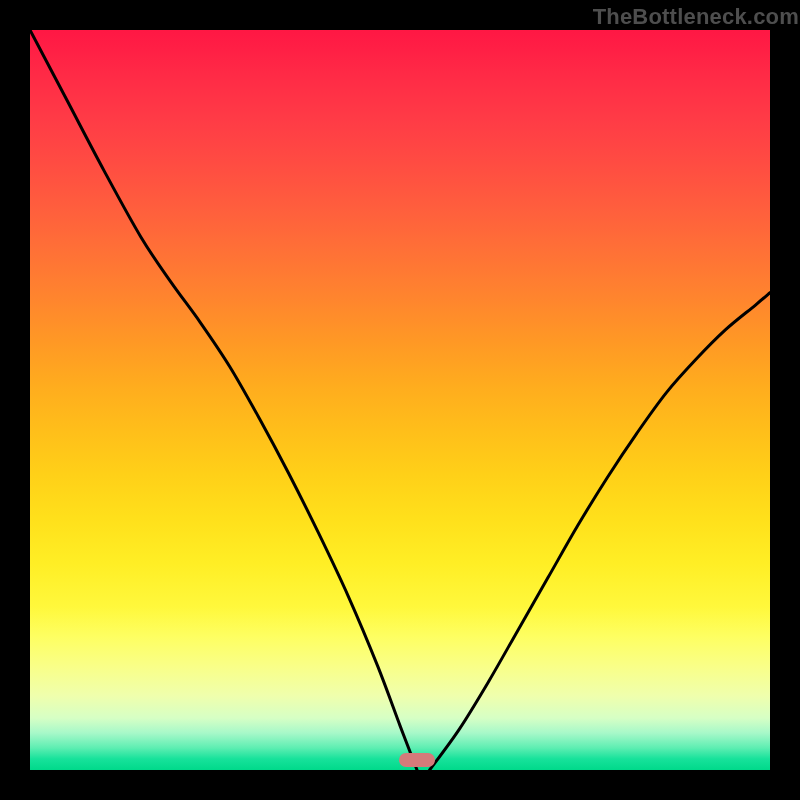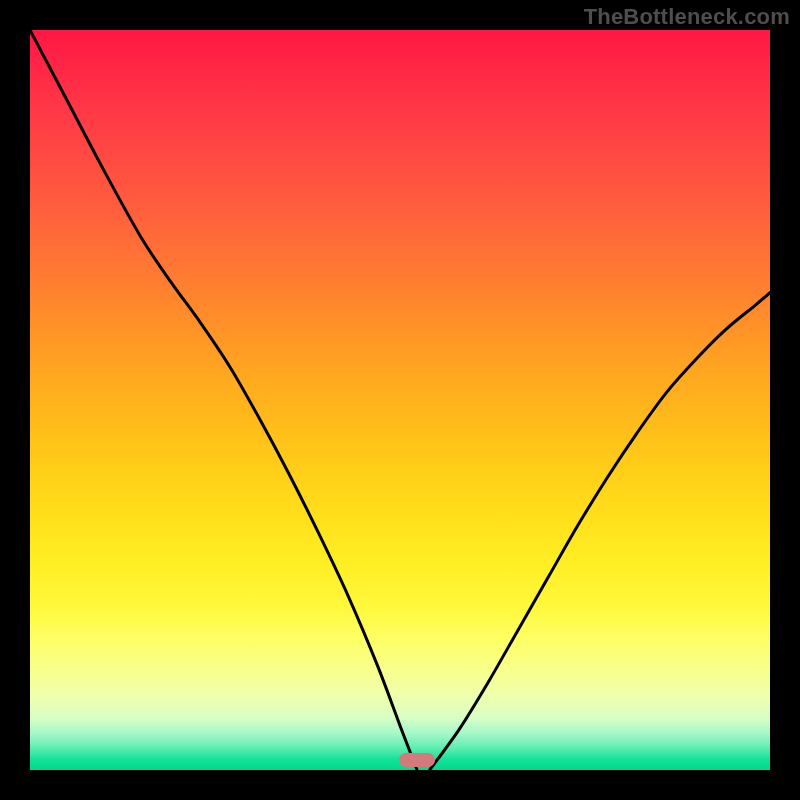--- a/index.html
+++ b/index.html
@@ -13,21 +13,21 @@
   }
   .frame {
     position: relative;
     width: 800px;
     height: 800px;
     background: #000;
   }
   .watermark {
     position: absolute;
     top: 4px;
-    right: 10px;
+    right: 1px;
     font-size: 22px;
     font-weight: 600;
     color: #4e4e4e;
     letter-spacing: 0.2px;
     z-index: 10;
     text-align: center;
   }
   .plot-area {
     position: absolute;
     left: 30px;

